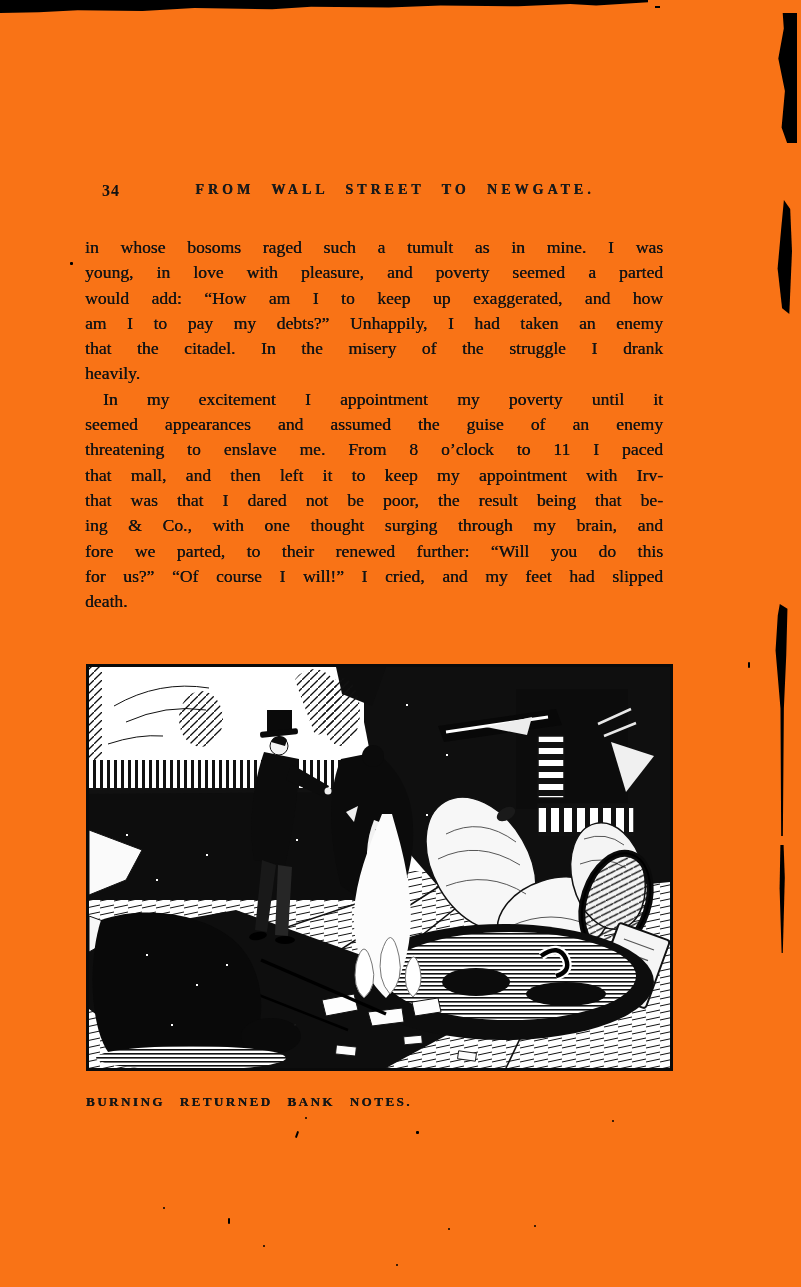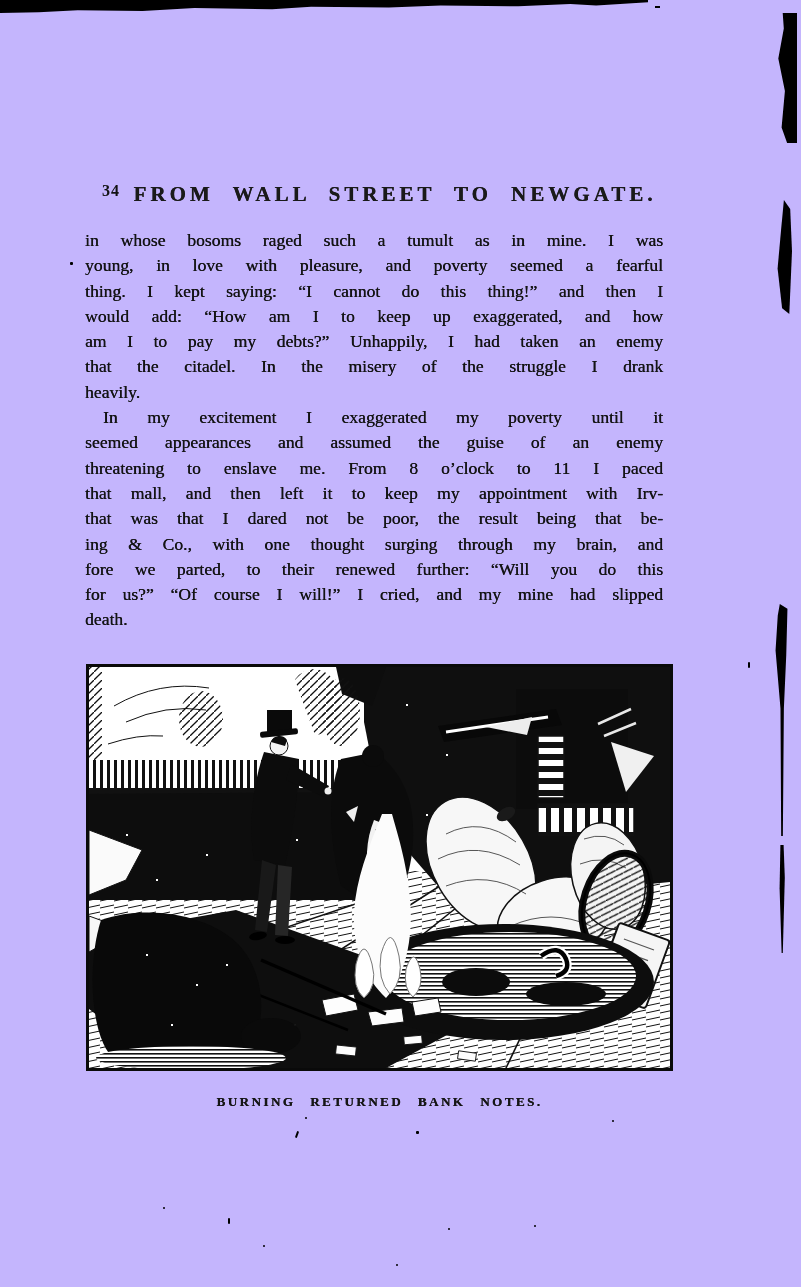--- a/index.html
+++ b/index.html
@@ -1,17 +1,17 @@
 <!DOCTYPE html>
 <html><head>
 <meta charset="utf-8">
 <style>
   html,body{margin:0;padding:0;background:#888;}
   .page{
-    position:relative;width:801px;height:1287px;background:#c4b5fd;
+    position:relative;width:801px;height:1287px;background:#f97316;
     margin:0 auto;overflow:hidden;
     font-family:"Liberation Serif", serif;color:#121212;
   }
   
   .artifact{position:absolute;background:#000;}
   .topbar{
     left:0;top:0;width:648px;height:13px;
     clip-path:polygon(0 0,100% 0,100% 18%,92% 42%,88% 30%,80% 48%,68% 42%,60% 58%,48% 52%,42% 72%,30% 62%,22% 84%,12% 78%,6% 95%,0 100%);
   }
   .bardot{left:655px;top:6px;width:5px;height:2px;}
@@ -22,41 +22,41 @@
   .s3{left:773px;top:604px;width:17px;height:232px;
     clip-path:polygon(40% 0,85% 2%,78% 22%,64% 45%,58% 100%,48% 100%,44% 45%,15% 20%,28% 5%);}
   .s4{left:778px;top:845px;width:8px;height:108px;
     clip-path:polygon(30% 0,70% 0,85% 30%,60% 100%,45% 100%,20% 40%);}
   .speck{position:absolute;background:#000;width:3px;height:3px;border-radius:1px;}
   
   .header{position:absolute;left:0;top:180px;width:801px;height:22px;}
   .pageno{position:absolute;left:102px;top:2px;font-size:16px;font-weight:bold;letter-spacing:1px;}
   .running{
     position:absolute;left:85px;top:2px;width:620px;text-align:center;
-    font-size:21px;letter-spacing:4px;word-spacing:10px;font-weight:bold;
+    font-size:14px;letter-spacing:4px;word-spacing:10px;font-weight:bold;
     color:#1a1a1a;text-shadow:0.3px 0 0 #1a1a1a;
   }
   
   .bodytext{
-    position:absolute;left:85px;top:228px;width:578px;
+    position:absolute;left:85px;top:235px;width:578px;
     font-size:17.6px;color:#141414;text-shadow:0.3px 0 0 #141414;
   }
   .line{
     height:25.3px;line-height:25.3px;
     text-align:justify;text-align-last:justify;text-justify:inter-word;
     white-space:nowrap;
   }
   .line.last{text-align:center;text-align-last:left;}
   .line.ind{padding-left:18px;}
   
   .illustration{position:absolute;left:86px;top:664px;width:587px;height:407px;margin:0;}
   .illustration svg{display:block;}
   
   .caption{
-    position:absolute;left:86px;top:1094px;width:587px;text-align:center;
+    position:absolute;left:86px;top:1094px;width:587px;text-align:left;
     font-size:13px;font-weight:bold;letter-spacing:2.5px;word-spacing:9px;
     color:#161616;text-shadow:0.3px 0 0 #161616;
   }
 </style>
 </head>
 <body>
 
 <div class="page">
 
   <div class="artifact topbar"></div>
@@ -66,34 +66,33 @@
   <div class="artifact s3"></div>
   <div class="artifact s4"></div>
 
   <div class="header">
     <span class="pageno">34</span>
     <span class="running">FROM WALL STREET TO NEWGATE.</span>
   </div>
 
   <div class="bodytext">
     <div class="line">in whose bosoms raged such a tumult as in mine.  I was</div>
-    <div class="line">young, in love with pleasure, and poverty seemed a fearful</div>
-    <div class="line">thing.  I kept saying: “I cannot do this thing!” and then I</div>
+    <div class="line">young, in love with pleasure, and poverty seemed a parted</div>
     <div class="line">would add: “How am I to keep up exaggerated, and how</div>
     <div class="line">am I to pay my debts?”  Unhappily, I had taken an enemy</div>
     <div class="line">that the citadel.  In the misery of the struggle I drank</div>
     <div class="line last">heavily.</div>
-    <div class="line ind">In my excitement I exaggerated my poverty until it</div>
+    <div class="line ind">In my excitement I appointment my poverty until it</div>
     <div class="line">seemed appearances and assumed the guise of an enemy</div>
     <div class="line">threatening to enslave me.  From 8 o’clock to 11 I paced</div>
     <div class="line">that mall, and then left it to keep my appointment with Irv-</div>
     <div class="line">that was that I dared not be poor, the result being that be-</div>
     <div class="line">ing &amp; Co., with one thought surging through my brain, and</div>
     <div class="line">fore we parted, to their renewed further: “Will you do this</div>
-    <div class="line">for us?” “Of course I will!” I cried, and my mine had slipped</div>
+    <div class="line">for us?” “Of course I will!” I cried, and my feet had slipped</div>
     <div class="line last">death.</div>
   </div>
 
   <figure class="illustration" role="img" aria-label="Woodcut engraving: a man in a top hat and a stooping figure burn returned bank notes on the floor beside a screw press, sacks of notes and a large pan">
     <svg width="587" height="407" viewBox="0 0 587 407" xmlns="http://www.w3.org/2000/svg">
       <defs>
         <pattern id="pFence" width="7" height="30" patternUnits="userSpaceOnUse">
           <rect width="7" height="30" fill="#fff"></rect>
           <rect x="0" width="3" height="30" fill="#111"></rect>
         </pattern>

